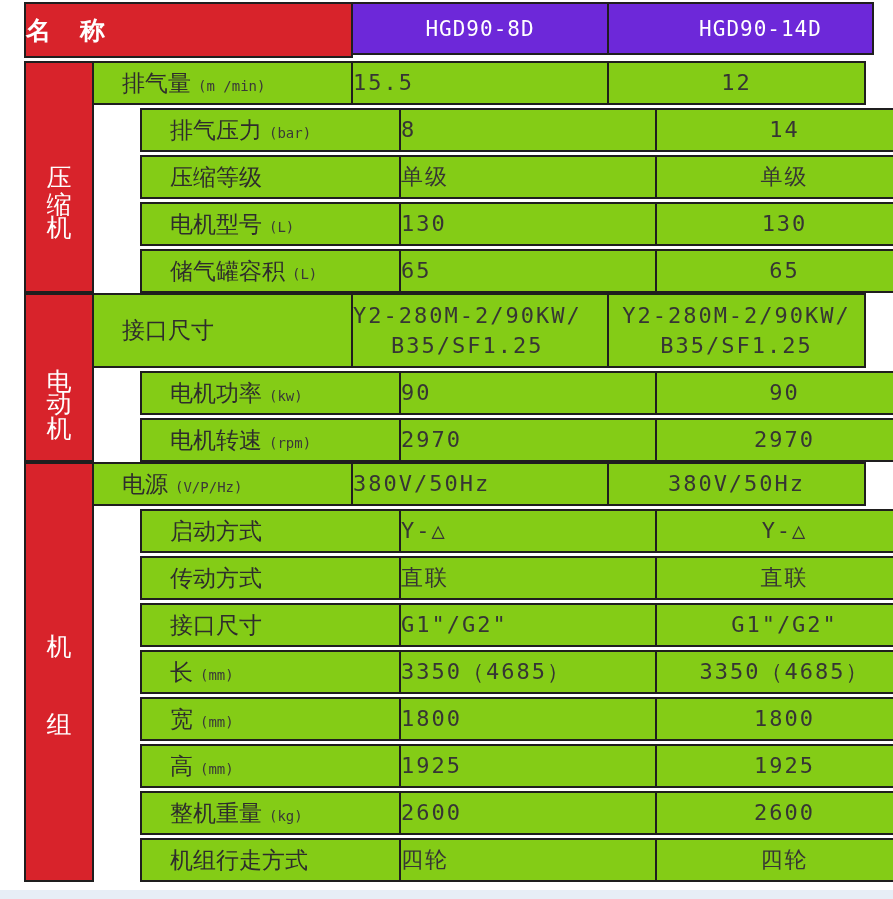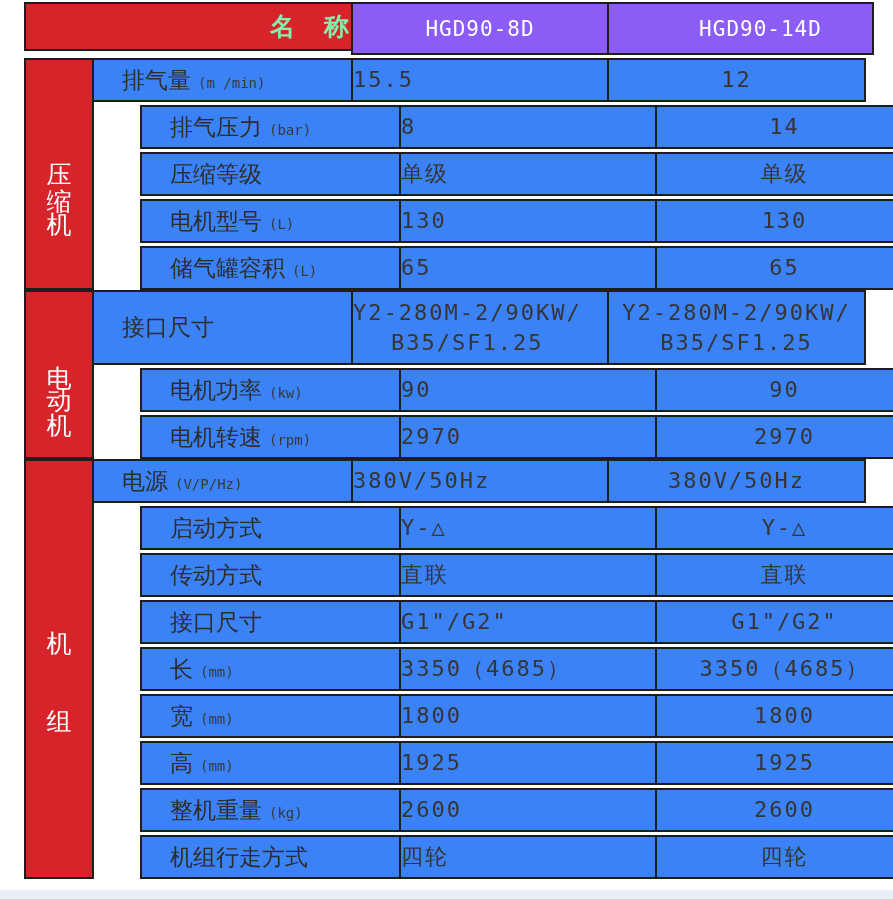--- a/index.html
+++ b/index.html
@@ -4,33 +4,33 @@
 <style>
   html,body{margin:0;padding:0;}
   body{
     width:893px;height:899px;position:relative;background:#ffffff;
     font-family:"DejaVu Sans","Liberation Sans",sans-serif;
     color:#2e2d2c;overflow:hidden;
   }
   .spec-table{position:absolute;left:24px;top:2px;}
   .hrow,.row,.section{display:flex;}
   .cell{
-    box-sizing:border-box;border:2px solid #1f1e1e;background:#3b82f6;
+    box-sizing:border-box;border:2px solid #1f1e1e;background:#84cc16;
     display:flex;align-items:center;
   }
   .hrow > .cell + .cell{margin-left:-2px;}
   .row  > .cell + .cell{margin-left:-2px;}
   .rows{display:flex;flex-direction:column;margin-left:-2px;}
   .row + .row{margin-top:3px;padding-left:48px;}
   .hrow{margin-bottom:3px;}
 
   
-  .cell.hname{width:329px;height:49px;justify-content:flex-end;
-    background:#d8232b;color:#86efac;font-size:25px;font-weight:600;letter-spacing:2px;}
-  .cell.hmodel{height:53px;justify-content:center;background:#8b5cf6;color:#ffffff;
+  .cell.hname{width:329px;height:56px;justify-content:flex-start;
+    background:#d8232b;color:#ffffff;font-size:25px;font-weight:600;letter-spacing:2px;}
+  .cell.hmodel{height:53px;justify-content:center;background:#6d28d9;color:#ffffff;
     font-family:"DejaVu Sans Mono","Liberation Mono",monospace;font-size:21px;letter-spacing:1px;}
   .cell.hmodel.m1{width:258px;}
   .cell.hmodel.m2{width:267px;padding-left:40px;}
 
   
   .cell.group{width:70px;background:#d8232b;color:#ffffff;justify-content:center;}
   .group-text{
     writing-mode:vertical-rl;text-orientation:upright;
     font-size:25px;font-weight:500;margin:auto;
   }

